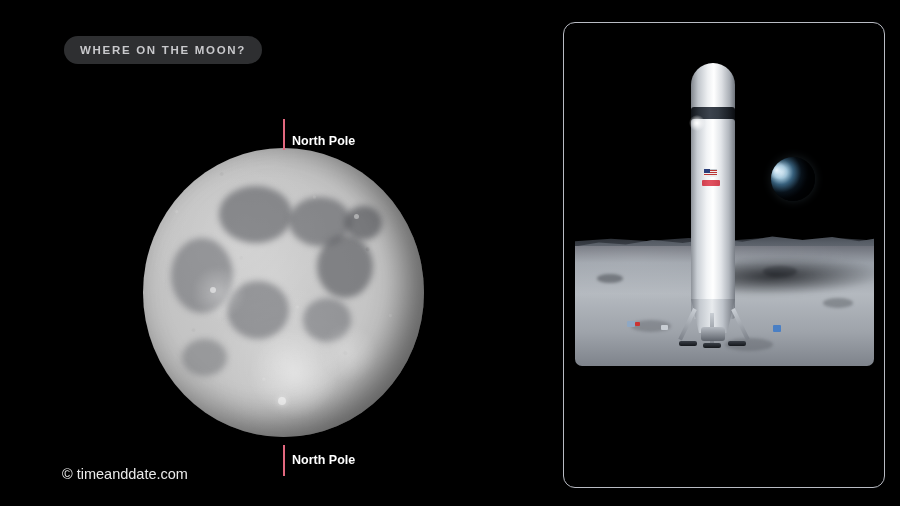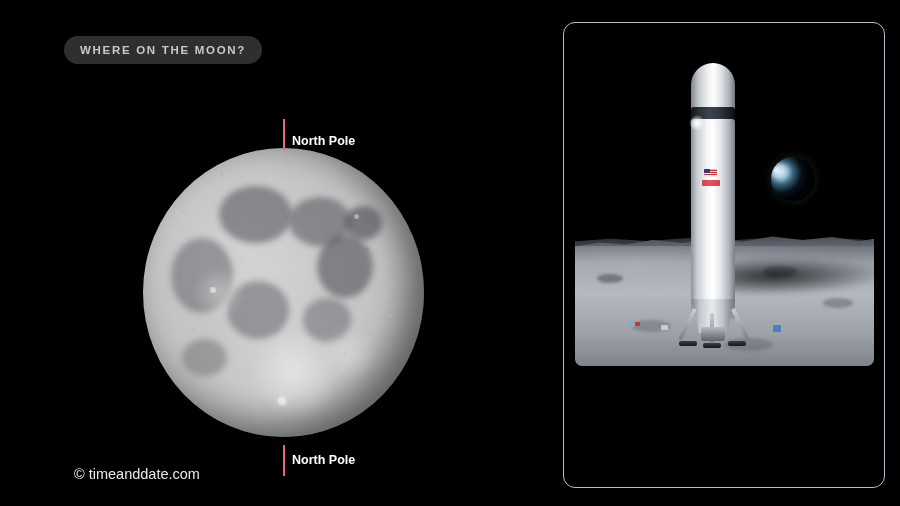--- a/index.html
+++ b/index.html
@@ -50,21 +50,21 @@
       radial-gradient(circle at 88% 58%, rgba(255,255,255,.18) 0 1px, transparent 2px),
       radial-gradient(circle at 35% 38%, rgba(0,0,0,.18) 0 1.1px, transparent 2.2px),
       radial-gradient(circle at 55% 55%, rgba(255,255,255,.18) 0 1px, transparent 2px);
   }
 
   
   .pole-line{position:absolute;width:2px;background:#e2687f;}
   .pole-label{position:absolute;color:#fff;font-size:12.5px;font-weight:700;white-space:nowrap;}
 
   .watermark{
-    position:absolute;left:74px;top:466px;
+    position:absolute;left:62px;top:466px;
     color:#e9e9e9;font-size:14.5px;font-weight:400;white-space:nowrap;
   }
 
   
   .panel{
     position:absolute;left:563px;top:22px;width:322px;height:466px;
     border:1px solid #b9bcc4;border-radius:12px;background:#000;box-sizing:border-box;
   }
   .panel-img{
     position:absolute;left:11px;top:10px;width:299px;height:333px;

